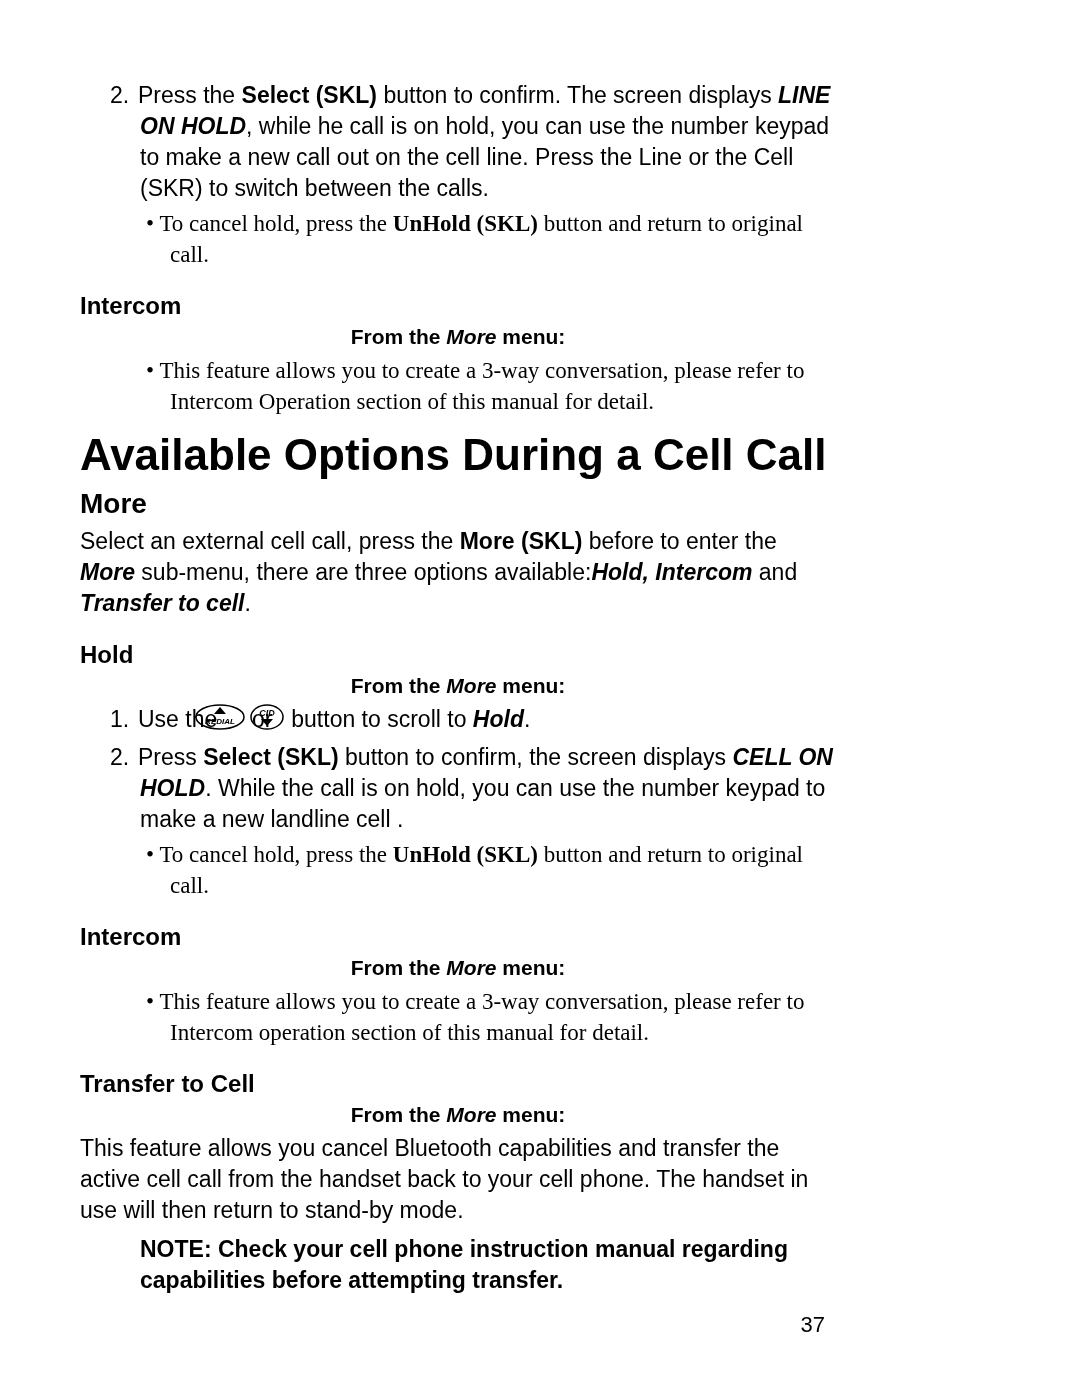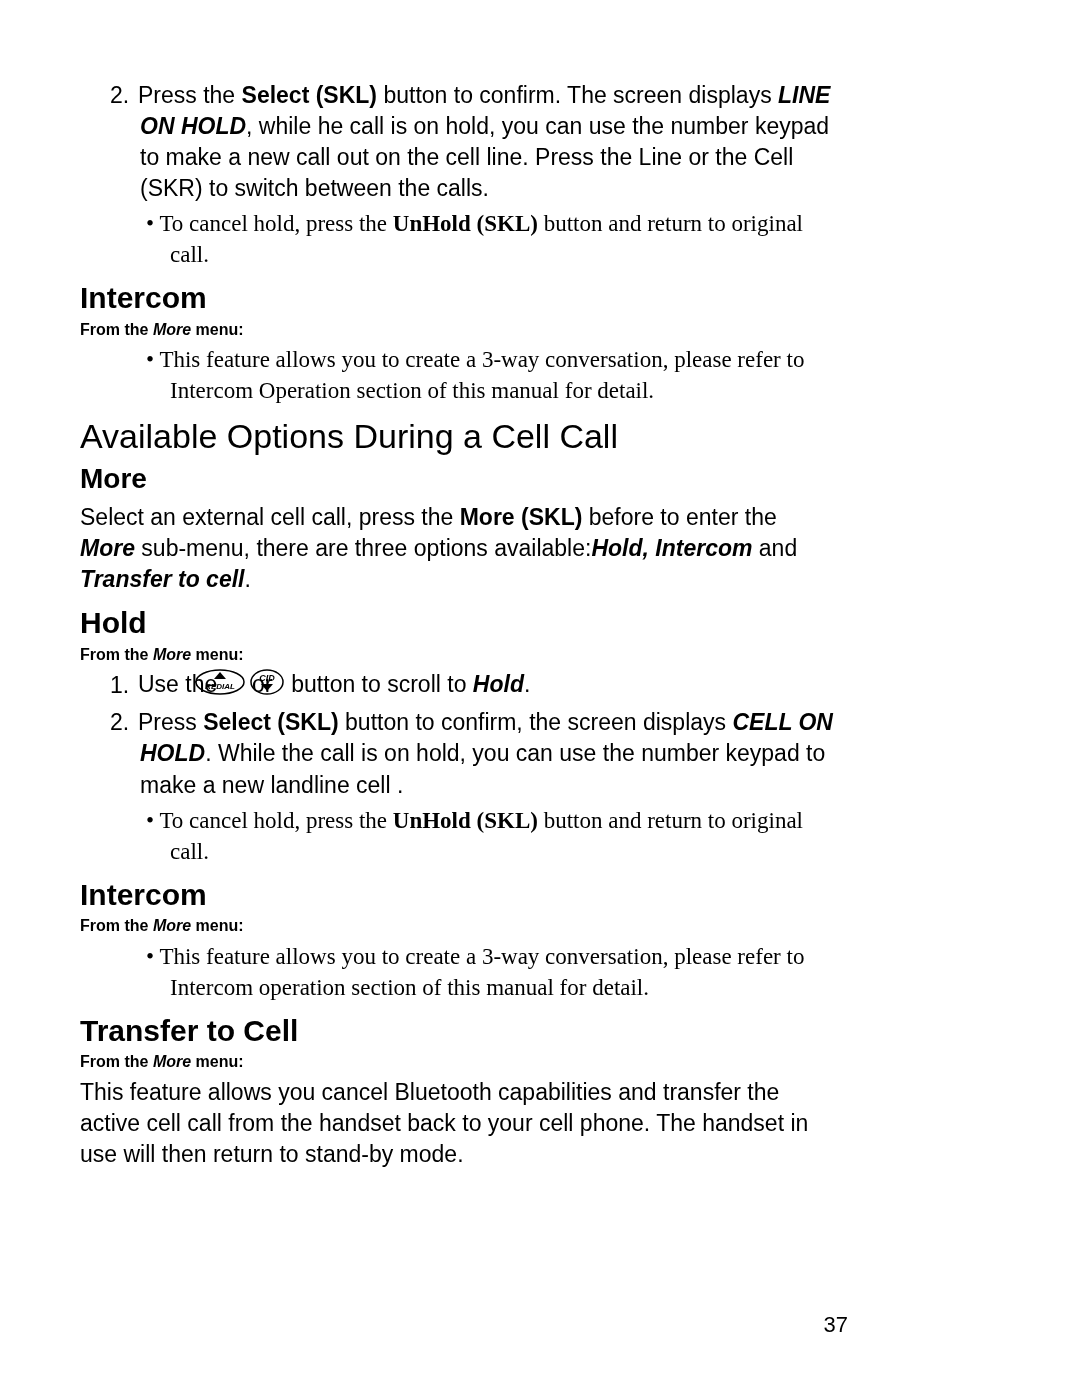--- a/index.html
+++ b/index.html
@@ -31,55 +31,56 @@
   .indent-bullet {
     padding-left: 90px;
     text-indent: -24px;
     margin-bottom: 4px;
     font-family: Liberation Serif, serif;
   }
   .indent-bullet::before {
     content: "• ";
   }
   .h-sub {
-    font-size: 30px;
+    font-size: 24px;
     font-weight: bold;
-    margin-top: 8px;
+    margin-top: 20px;
     margin-bottom: 0px;
   }
   .h-from {
-    font-size: 16px;
+    font-size: 21px;
     font-weight: bold;
     margin-top: 0px;
     margin-bottom: 4px;
+    text-align: center;
   }
   .h-main {
-    font-size: 34px;
-    font-weight: normal;
+    font-size: 44px;
+    font-weight: bold;
     margin-top: 8px;
     margin-bottom: 0px;
   }
   .h-more {
     font-size: 28px;
     font-weight: bold;
     margin-top: 0;
     margin-bottom: 4px;
   }
   .p-normal {
     margin: 0 0 4px 0;
   }
   .note {
     padding-left: 60px;
     font-weight: bold;
     margin-top: 8px;
   }
   .page-num {
     position: absolute;
     bottom: 34px;
-    right: 68px;
+    right: 91px;
     font-size: 22px;
   }
   .icon-btn {
     display: inline-block;
     vertical-align: middle;
     margin: 0 1px;
     text-align: center;
   }
 </style>
 </head>
@@ -141,15 +142,16 @@
   <div class="indent-bullet">
     <span>This feature allows you to create a 3-way conversation, please refer to Intercom operation section of this manual for detail.</span>
   </div>
 
   <div class="h-sub">Transfer to Cell</div>
   <div class="h-from">
     <span>From the </span><i>More</i><span> menu:</span>
   </div>
   <p class="p-normal">This feature allows you cancel Bluetooth capabilities and transfer the active cell call from the handset back to your cell phone. The handset in use will then return to stand-by mode.</p>
 
+  <div class="note">NOTE: Check your cell phone instruction manual regarding capabilities before attempting transfer.</div>
 
   <div class="page-num">37</div>
 </div>
 
 </body></html>

